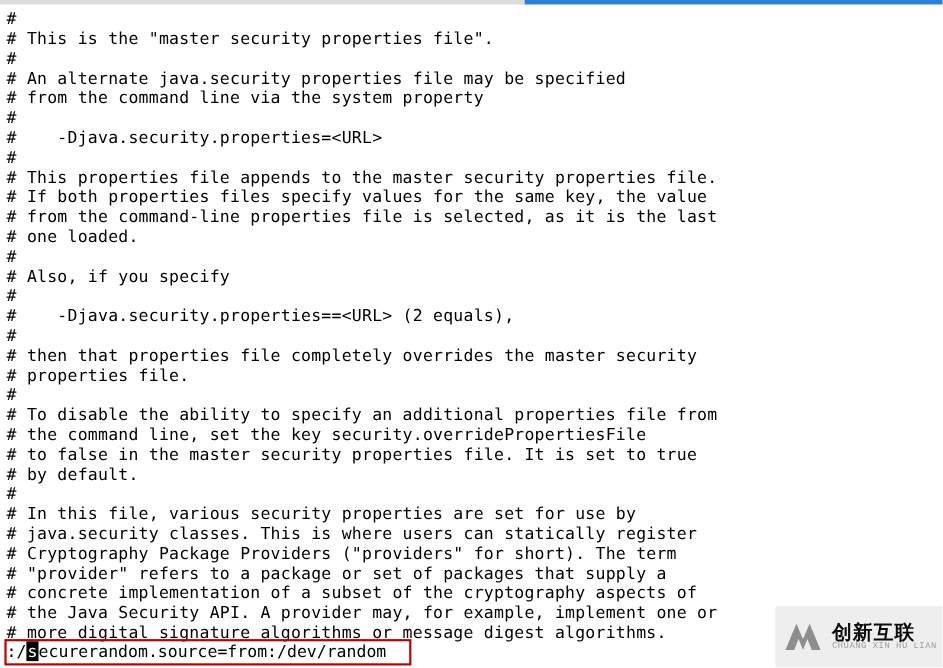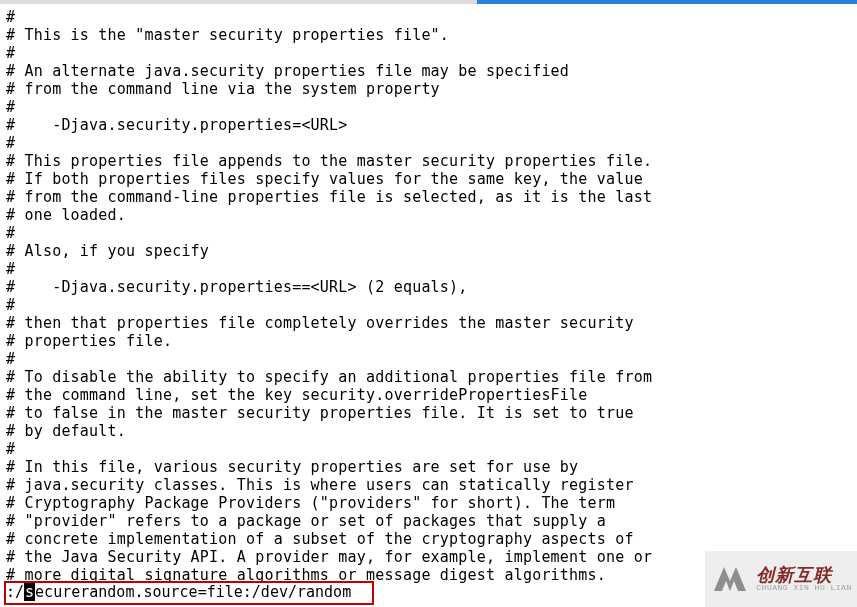--- a/index.html
+++ b/index.html
@@ -87,23 +87,22 @@
     }
     .watermark .txt {
       display: flex;
       flex-direction: column;
       line-height: 1;
     }
     .watermark .cn {
       font-family: "Microsoft YaHei", sans-serif;
       font-size: 18px;
       font-weight: 600;
-      color: #7f1d1d;
+      color: #000000;
       letter-spacing: 1px;
-      font-style: italic;
     }
     .watermark .en {
       font-family: Liberation Mono, monospace;
       font-size: 8px;
       color: #999;
       letter-spacing: 0.5px;
     }
   </style>
 </head>
 <body>
@@ -137,21 +136,21 @@
 #
 # In this file, various security properties are set for use by
 # java.security classes. This is where users can statically register
 # Cryptography Package Providers ("providers" for short). The term
 # "provider" refers to a package or set of packages that supply a
 # concrete implementation of a subset of the cryptography aspects of
 # the Java Security API. A provider may, for example, implement one or
 # more digital signature algorithms or message digest algorithms.</pre></div>
 
 <div class="status-line">
-  <span>:/</span><span class="status-cursor">s</span><span>ecurerandom.source=file:/dev/random</span>
+  <span>:/</span><span class="status-cursor">s</span><span>ecurerandom.source=from:/dev/random</span>
 </div>
 
 <div class="highlight-box"></div>
 
 <div class="watermark">
   <div class="logo">
     <svg viewBox="0 0 40 36">
       <path d="M4 30 L14 6 L20 20 L26 6 L36 30 L28 30 L24 20 L20 30 L16 20 L12 30 Z" fill="#888"></path>
     </svg>
   </div>

